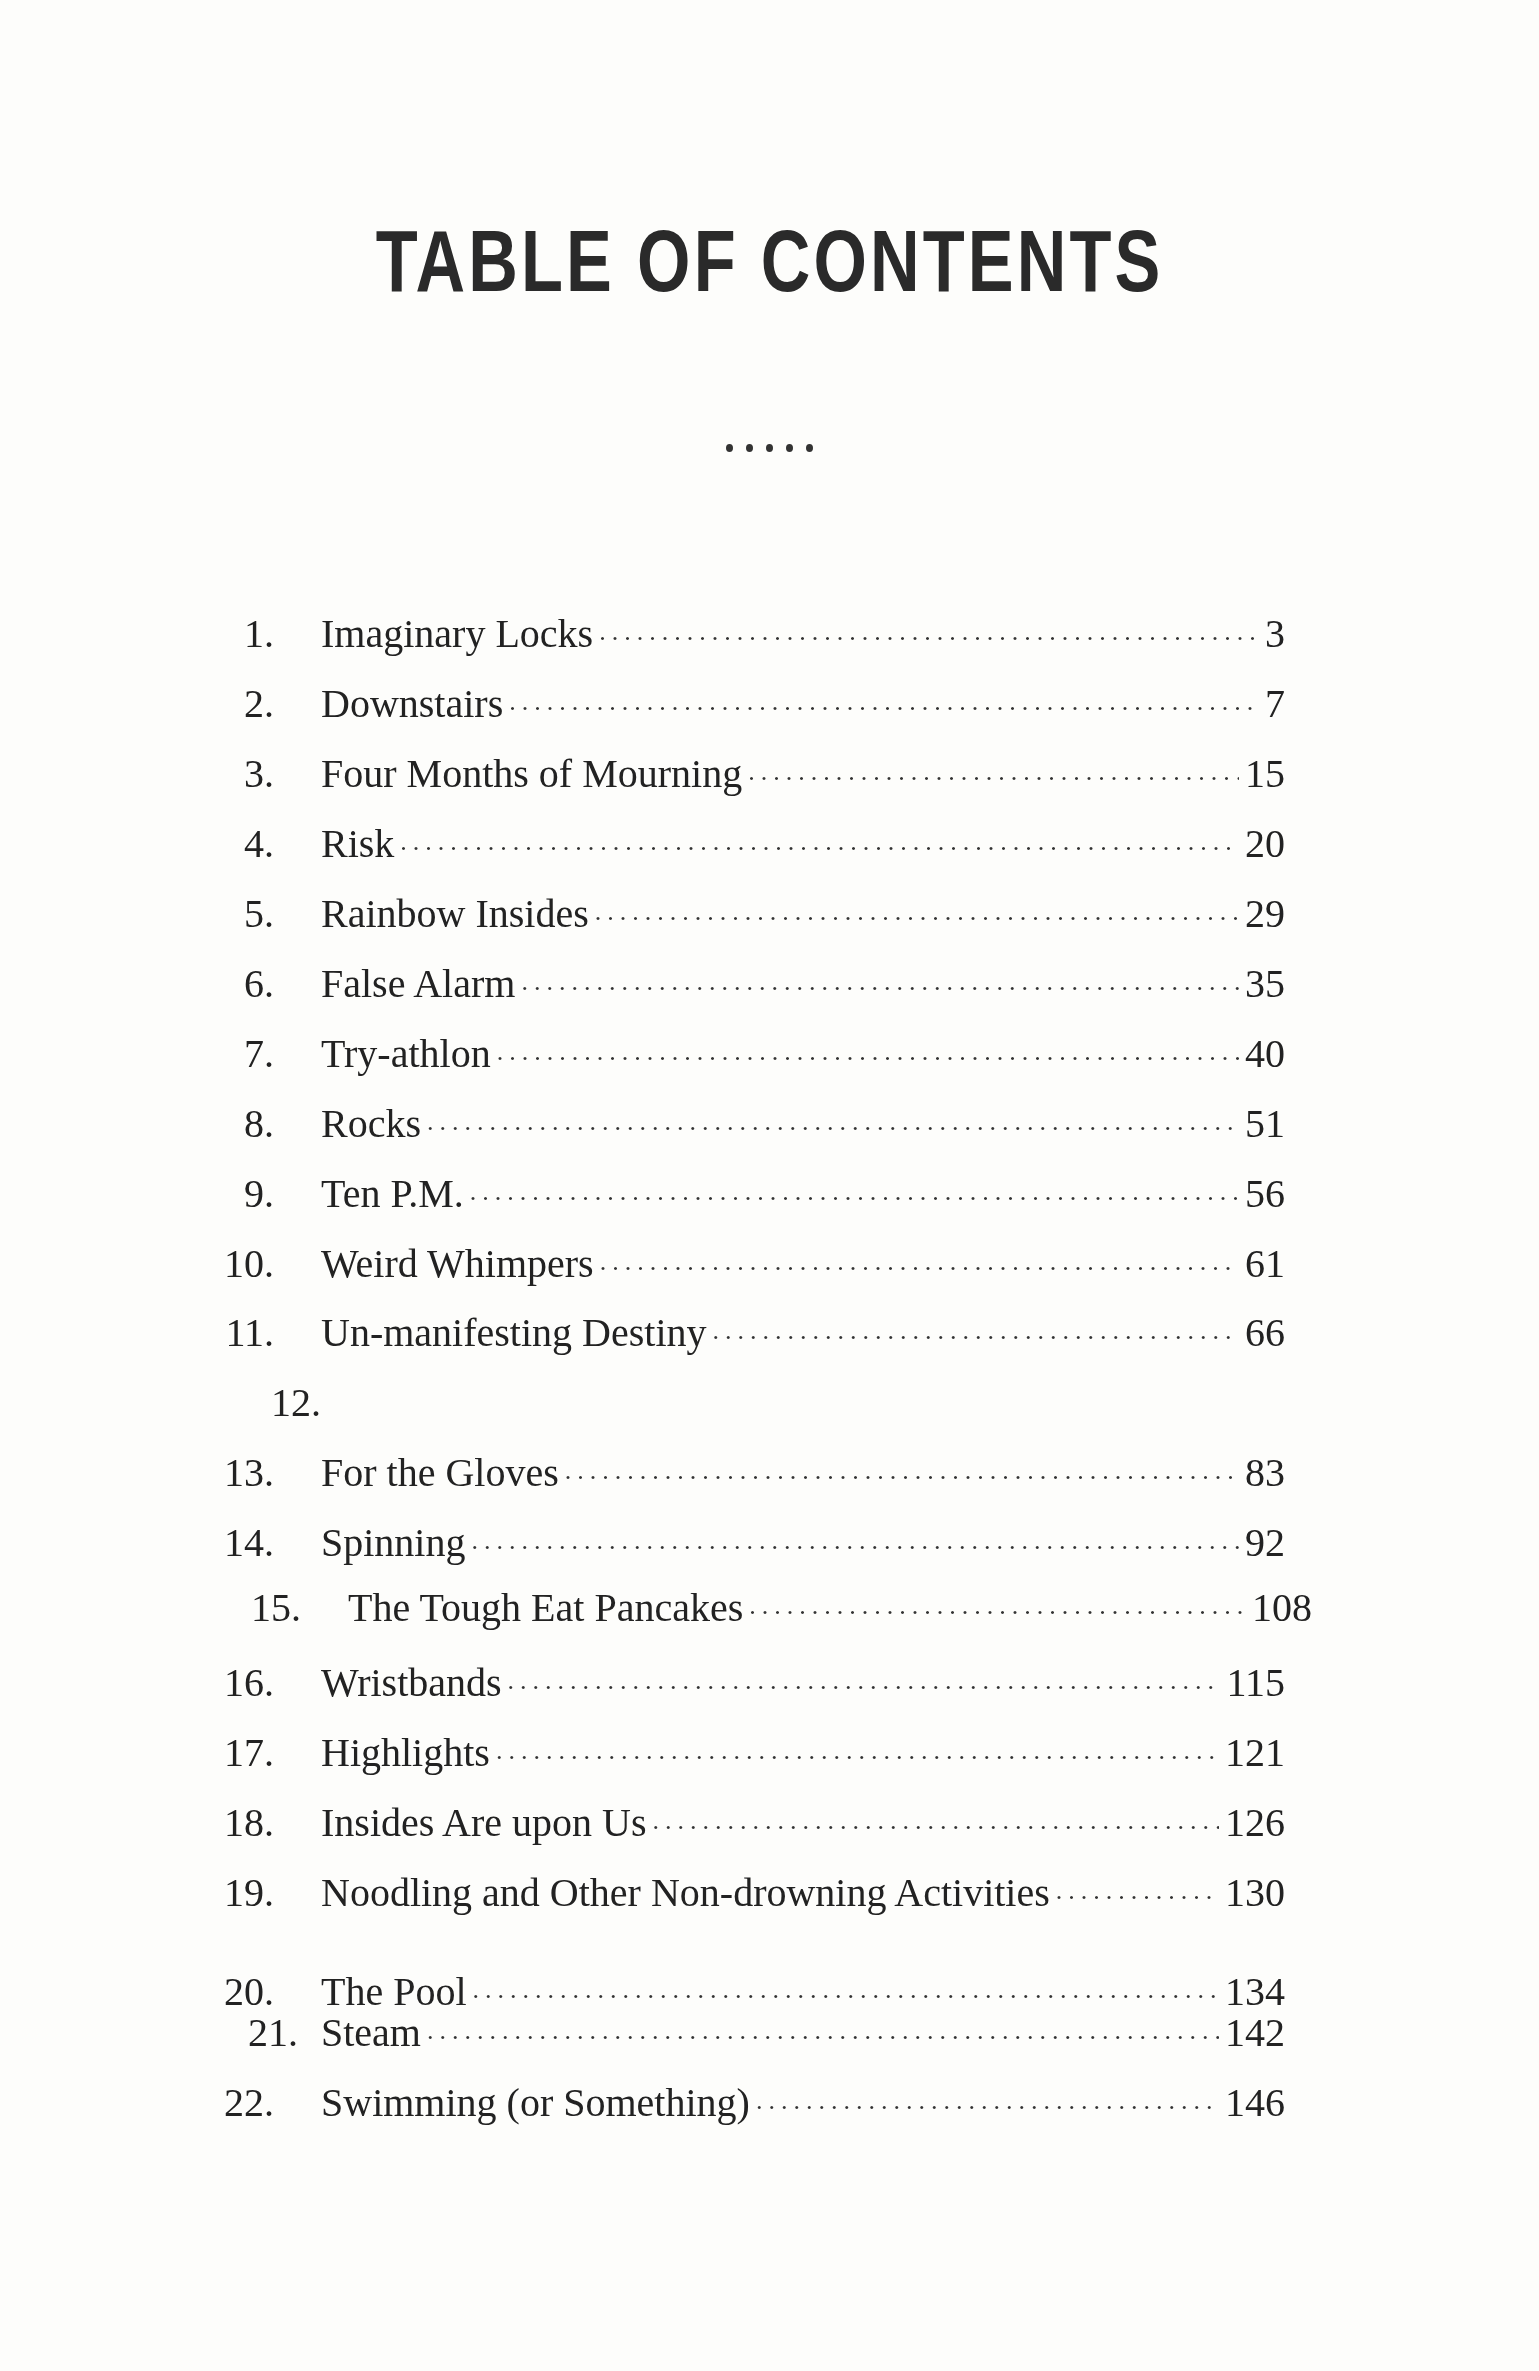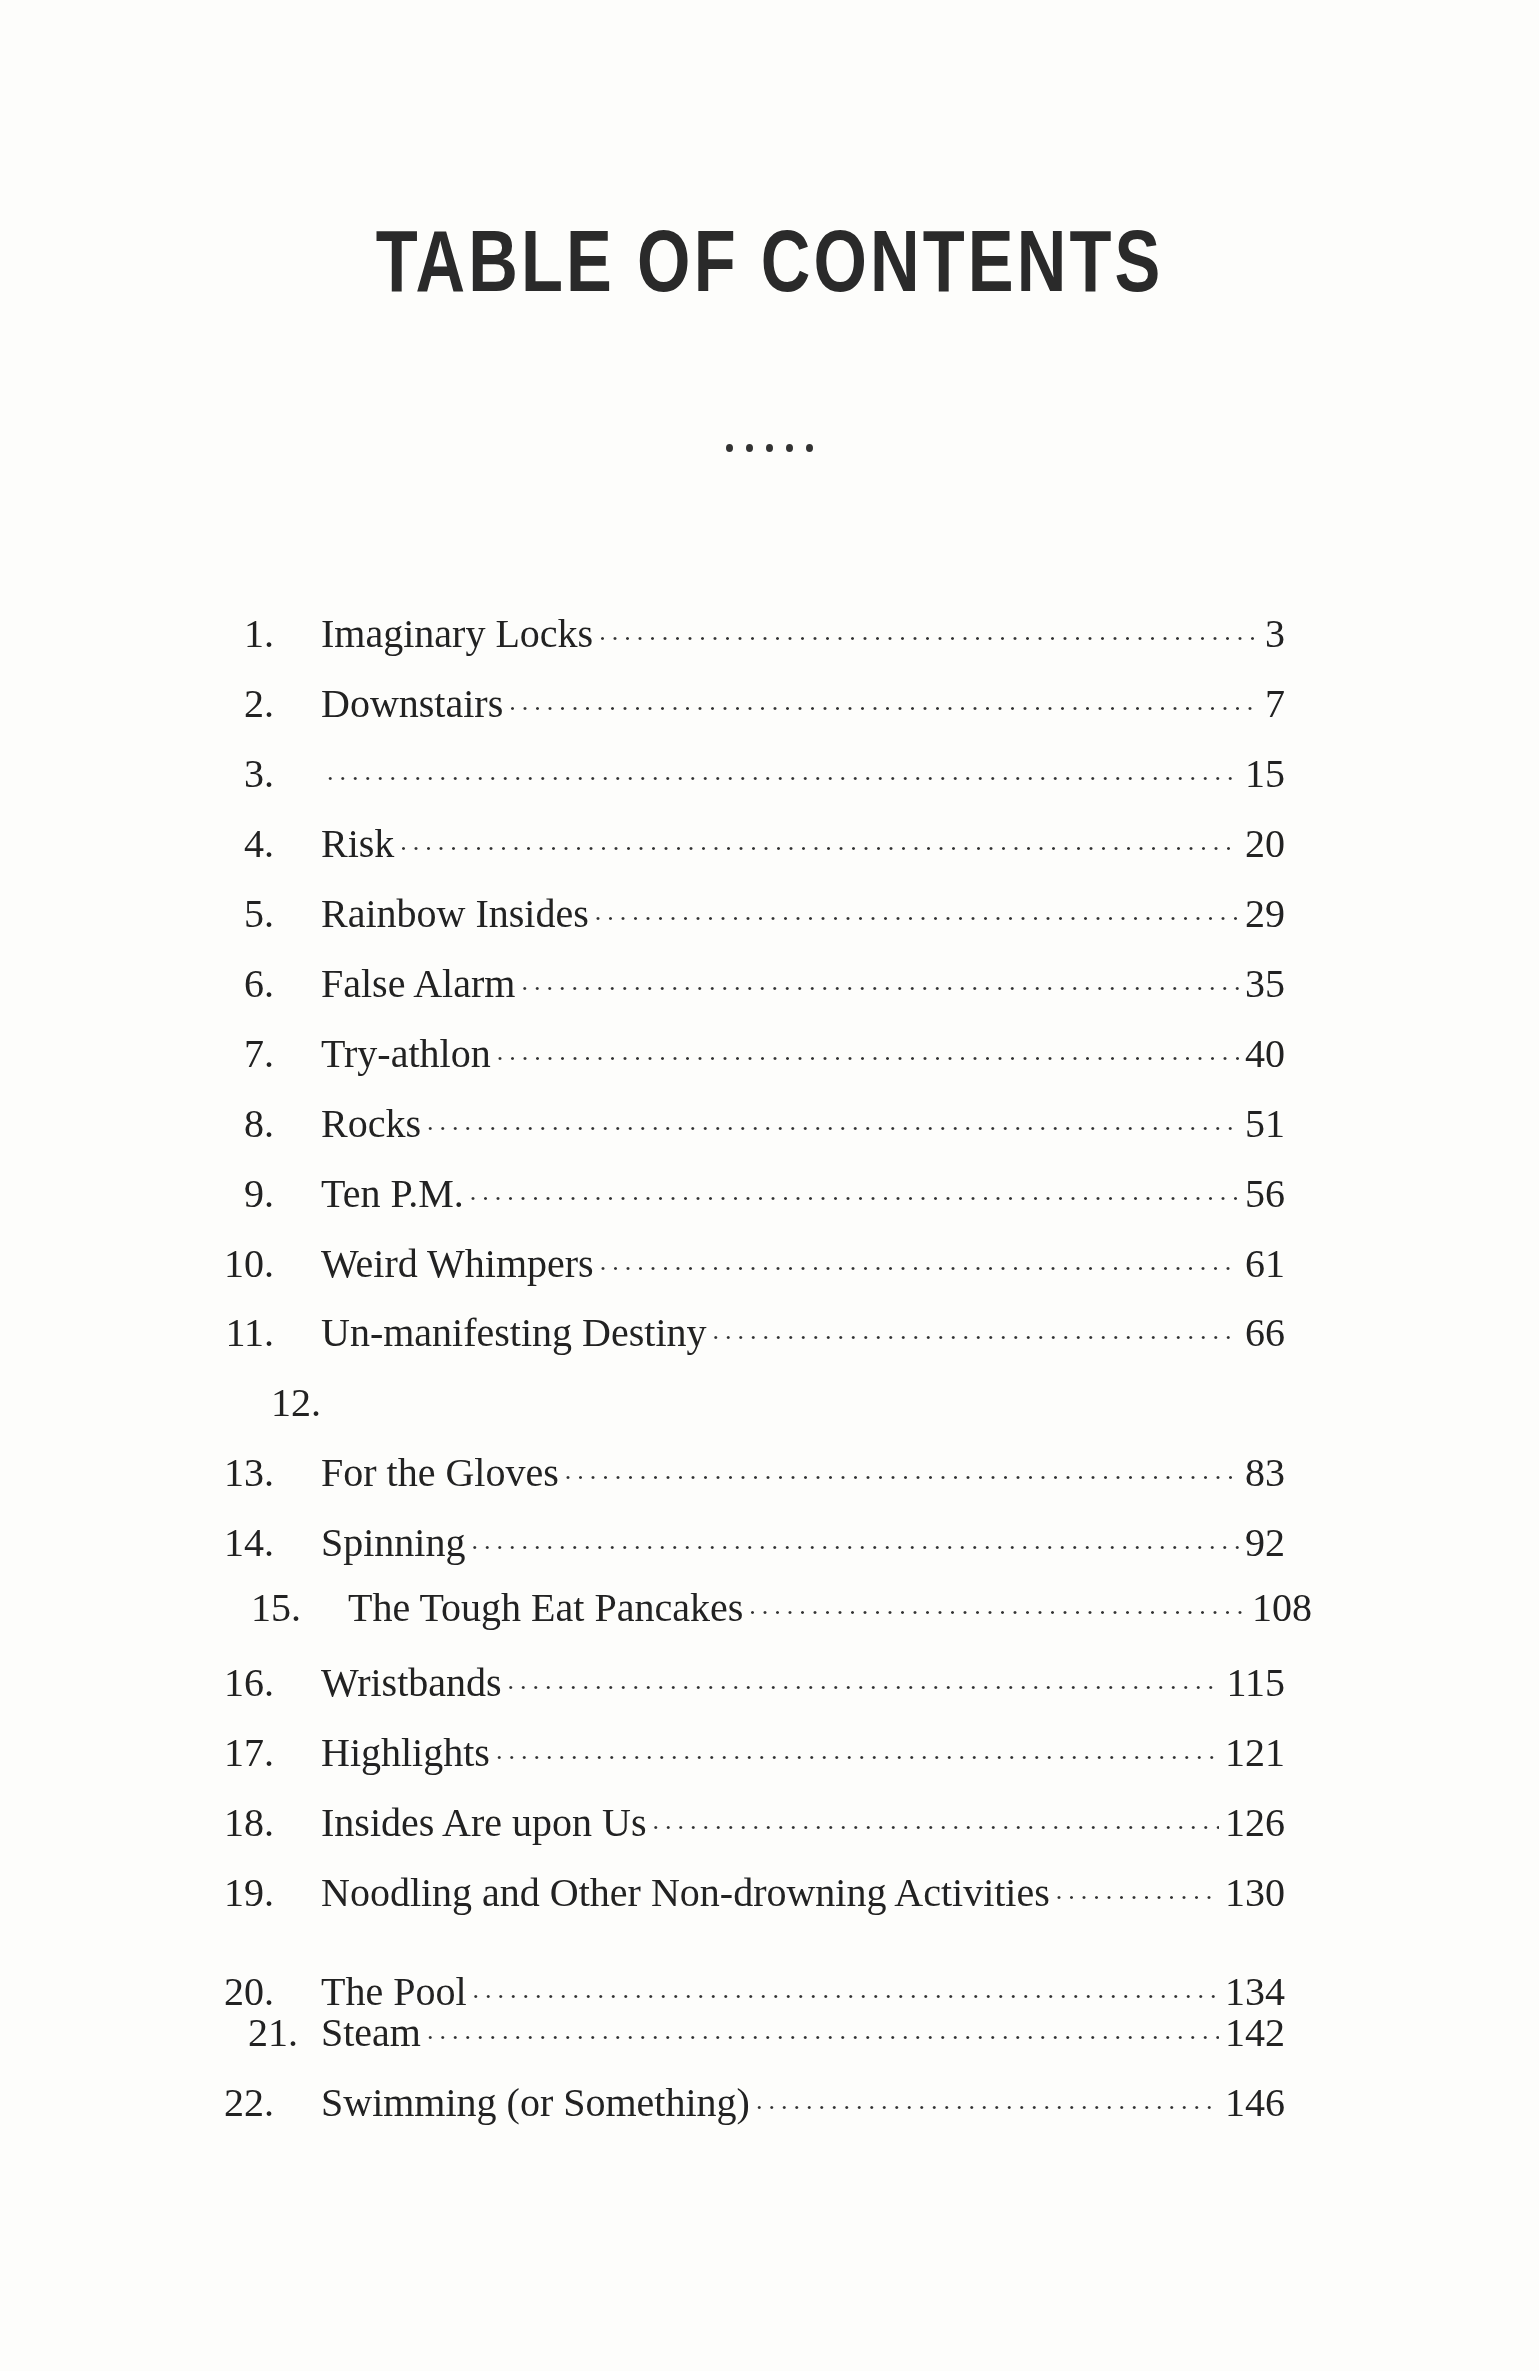--- a/index.html
+++ b/index.html
@@ -110,20 +110,21 @@
     <span class="num">2.</span>
     <div class="entry">
       <span class="name">Downstairs</span>
       <span class="leader"></span>
       <span class="page">7</span>
     </div>
   </div>
     <div class="row" style="top: 140px;">
     <span class="num">3.</span>
     <div class="entry">
+      <span class="name">Four Months of Mourning</span>
       <span class="leader"></span>
       <span class="page">15</span>
     </div>
   </div>
     <div class="row" style="top: 210px;">
     <span class="num">4.</span>
     <div class="entry">
       <span class="name">Risk</span>
       <span class="leader"></span>
       <span class="page">20</span>

